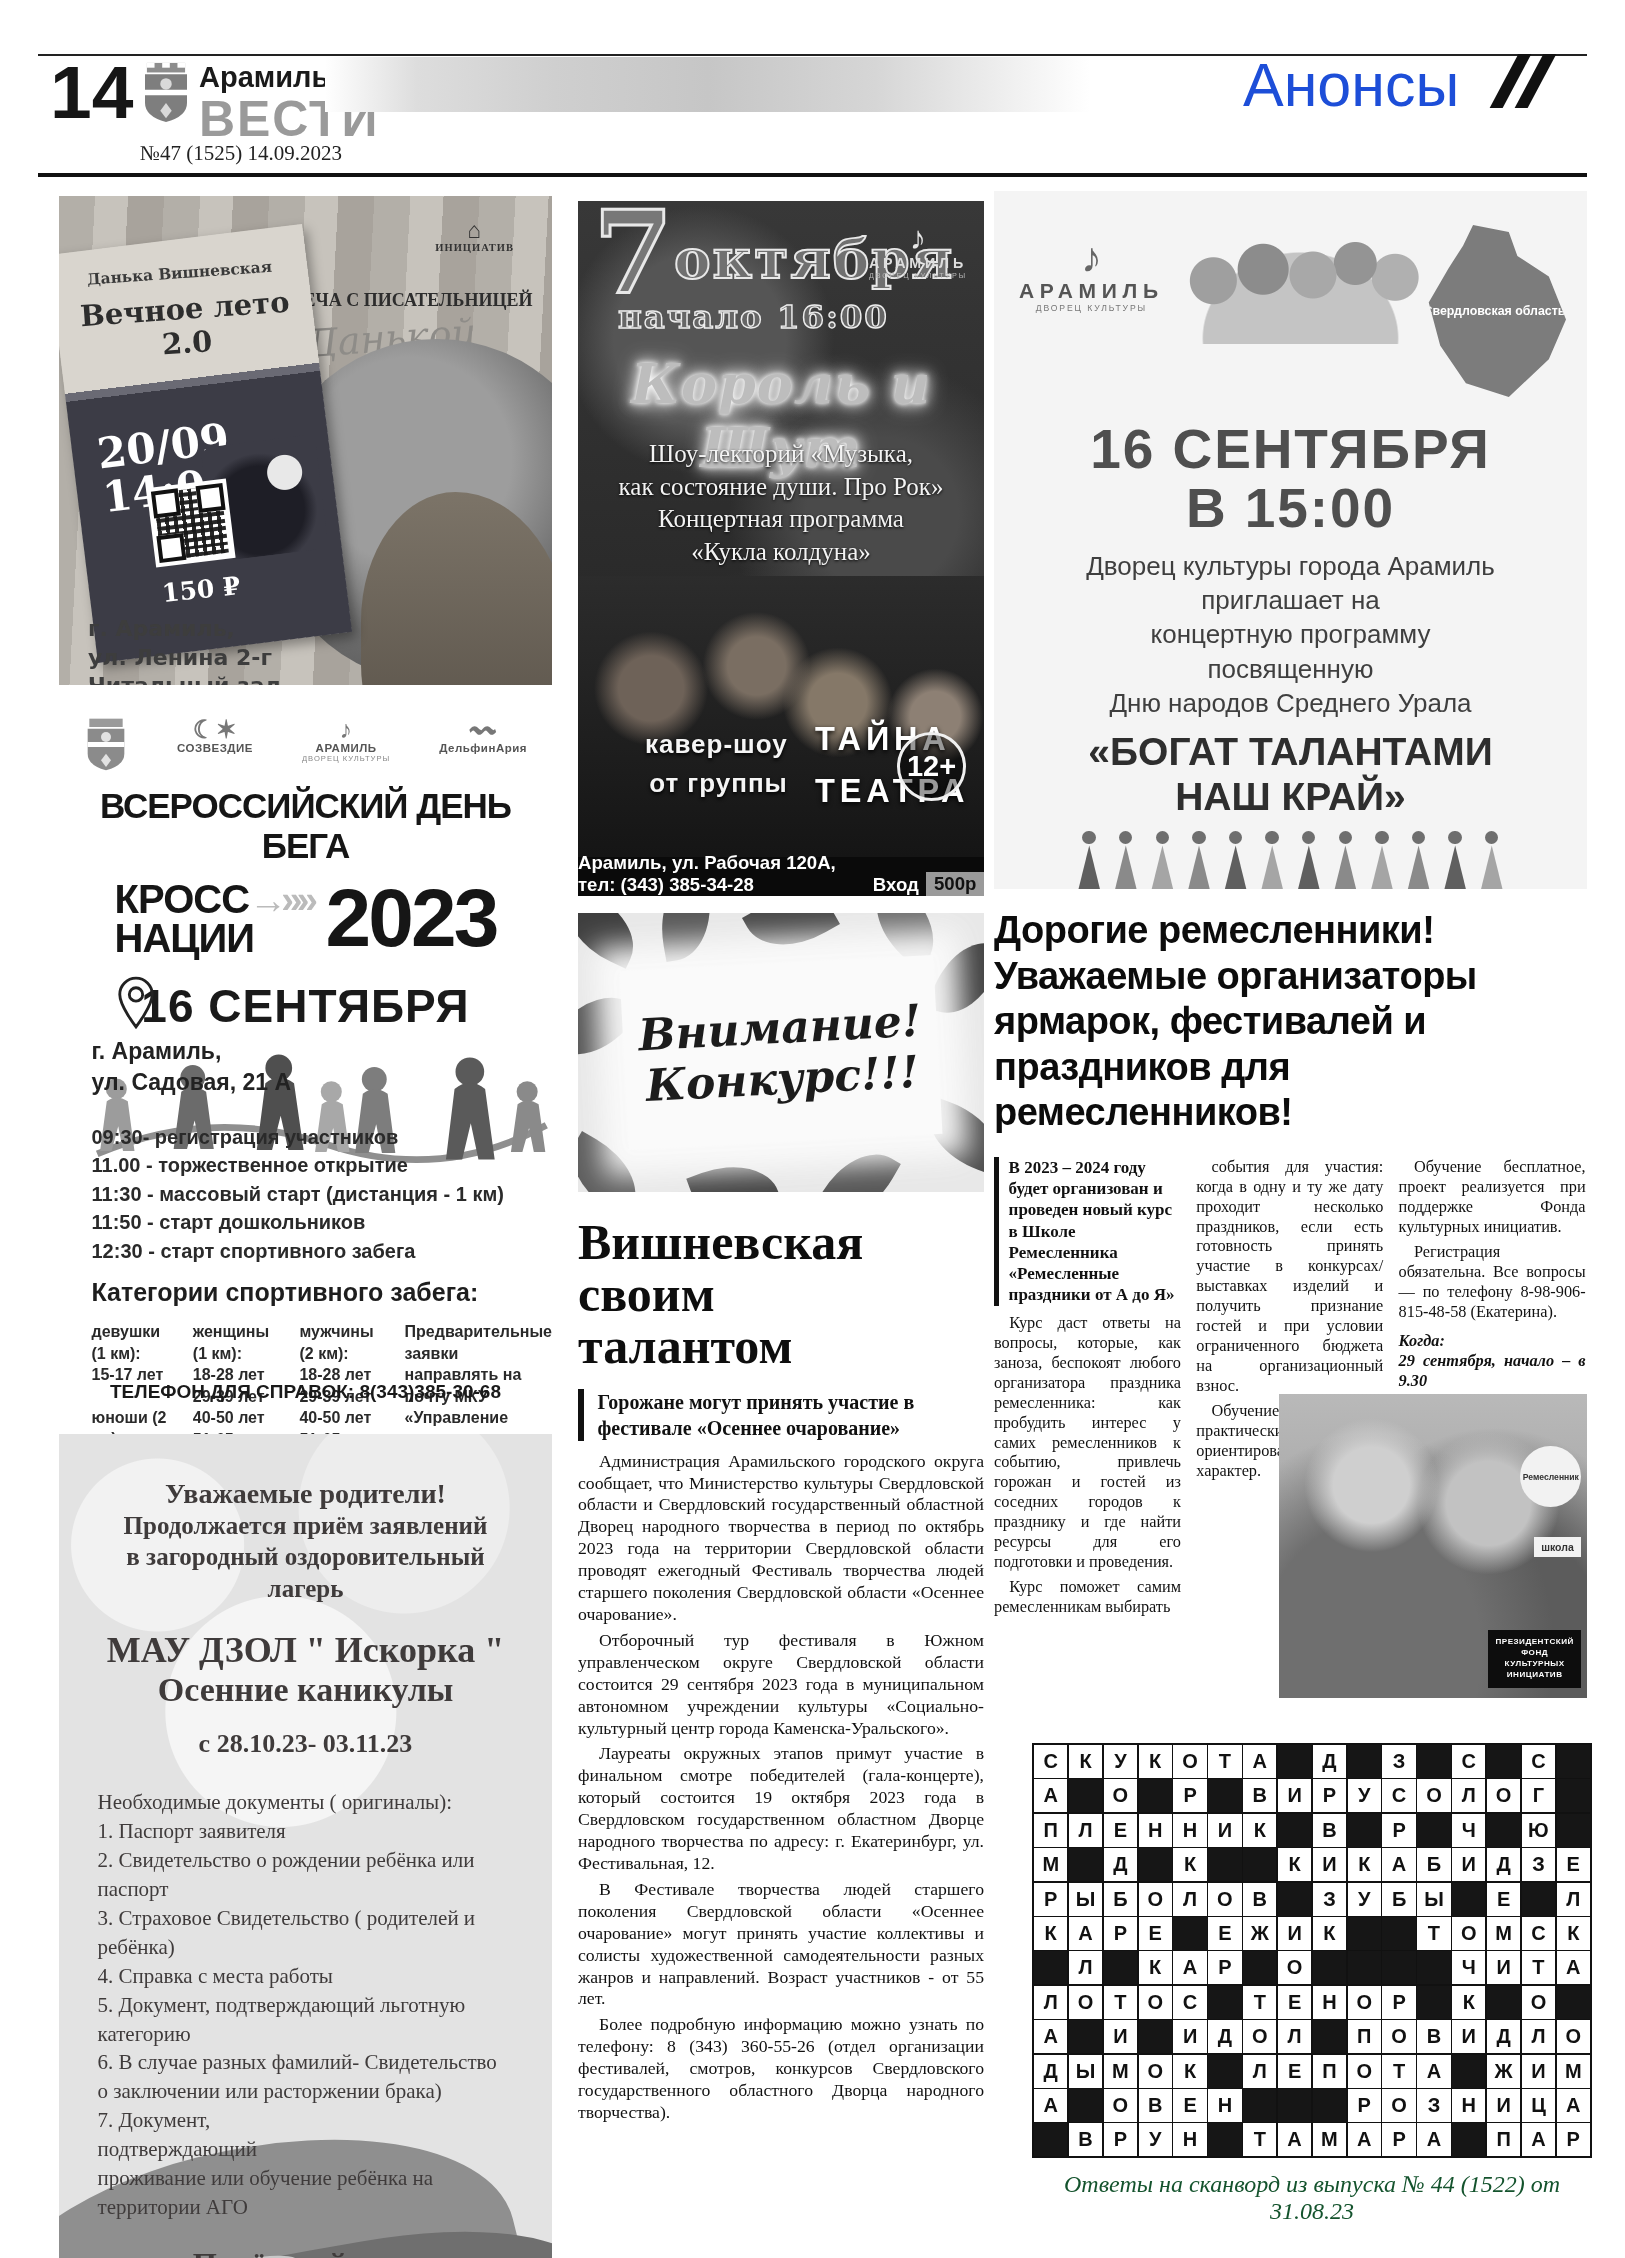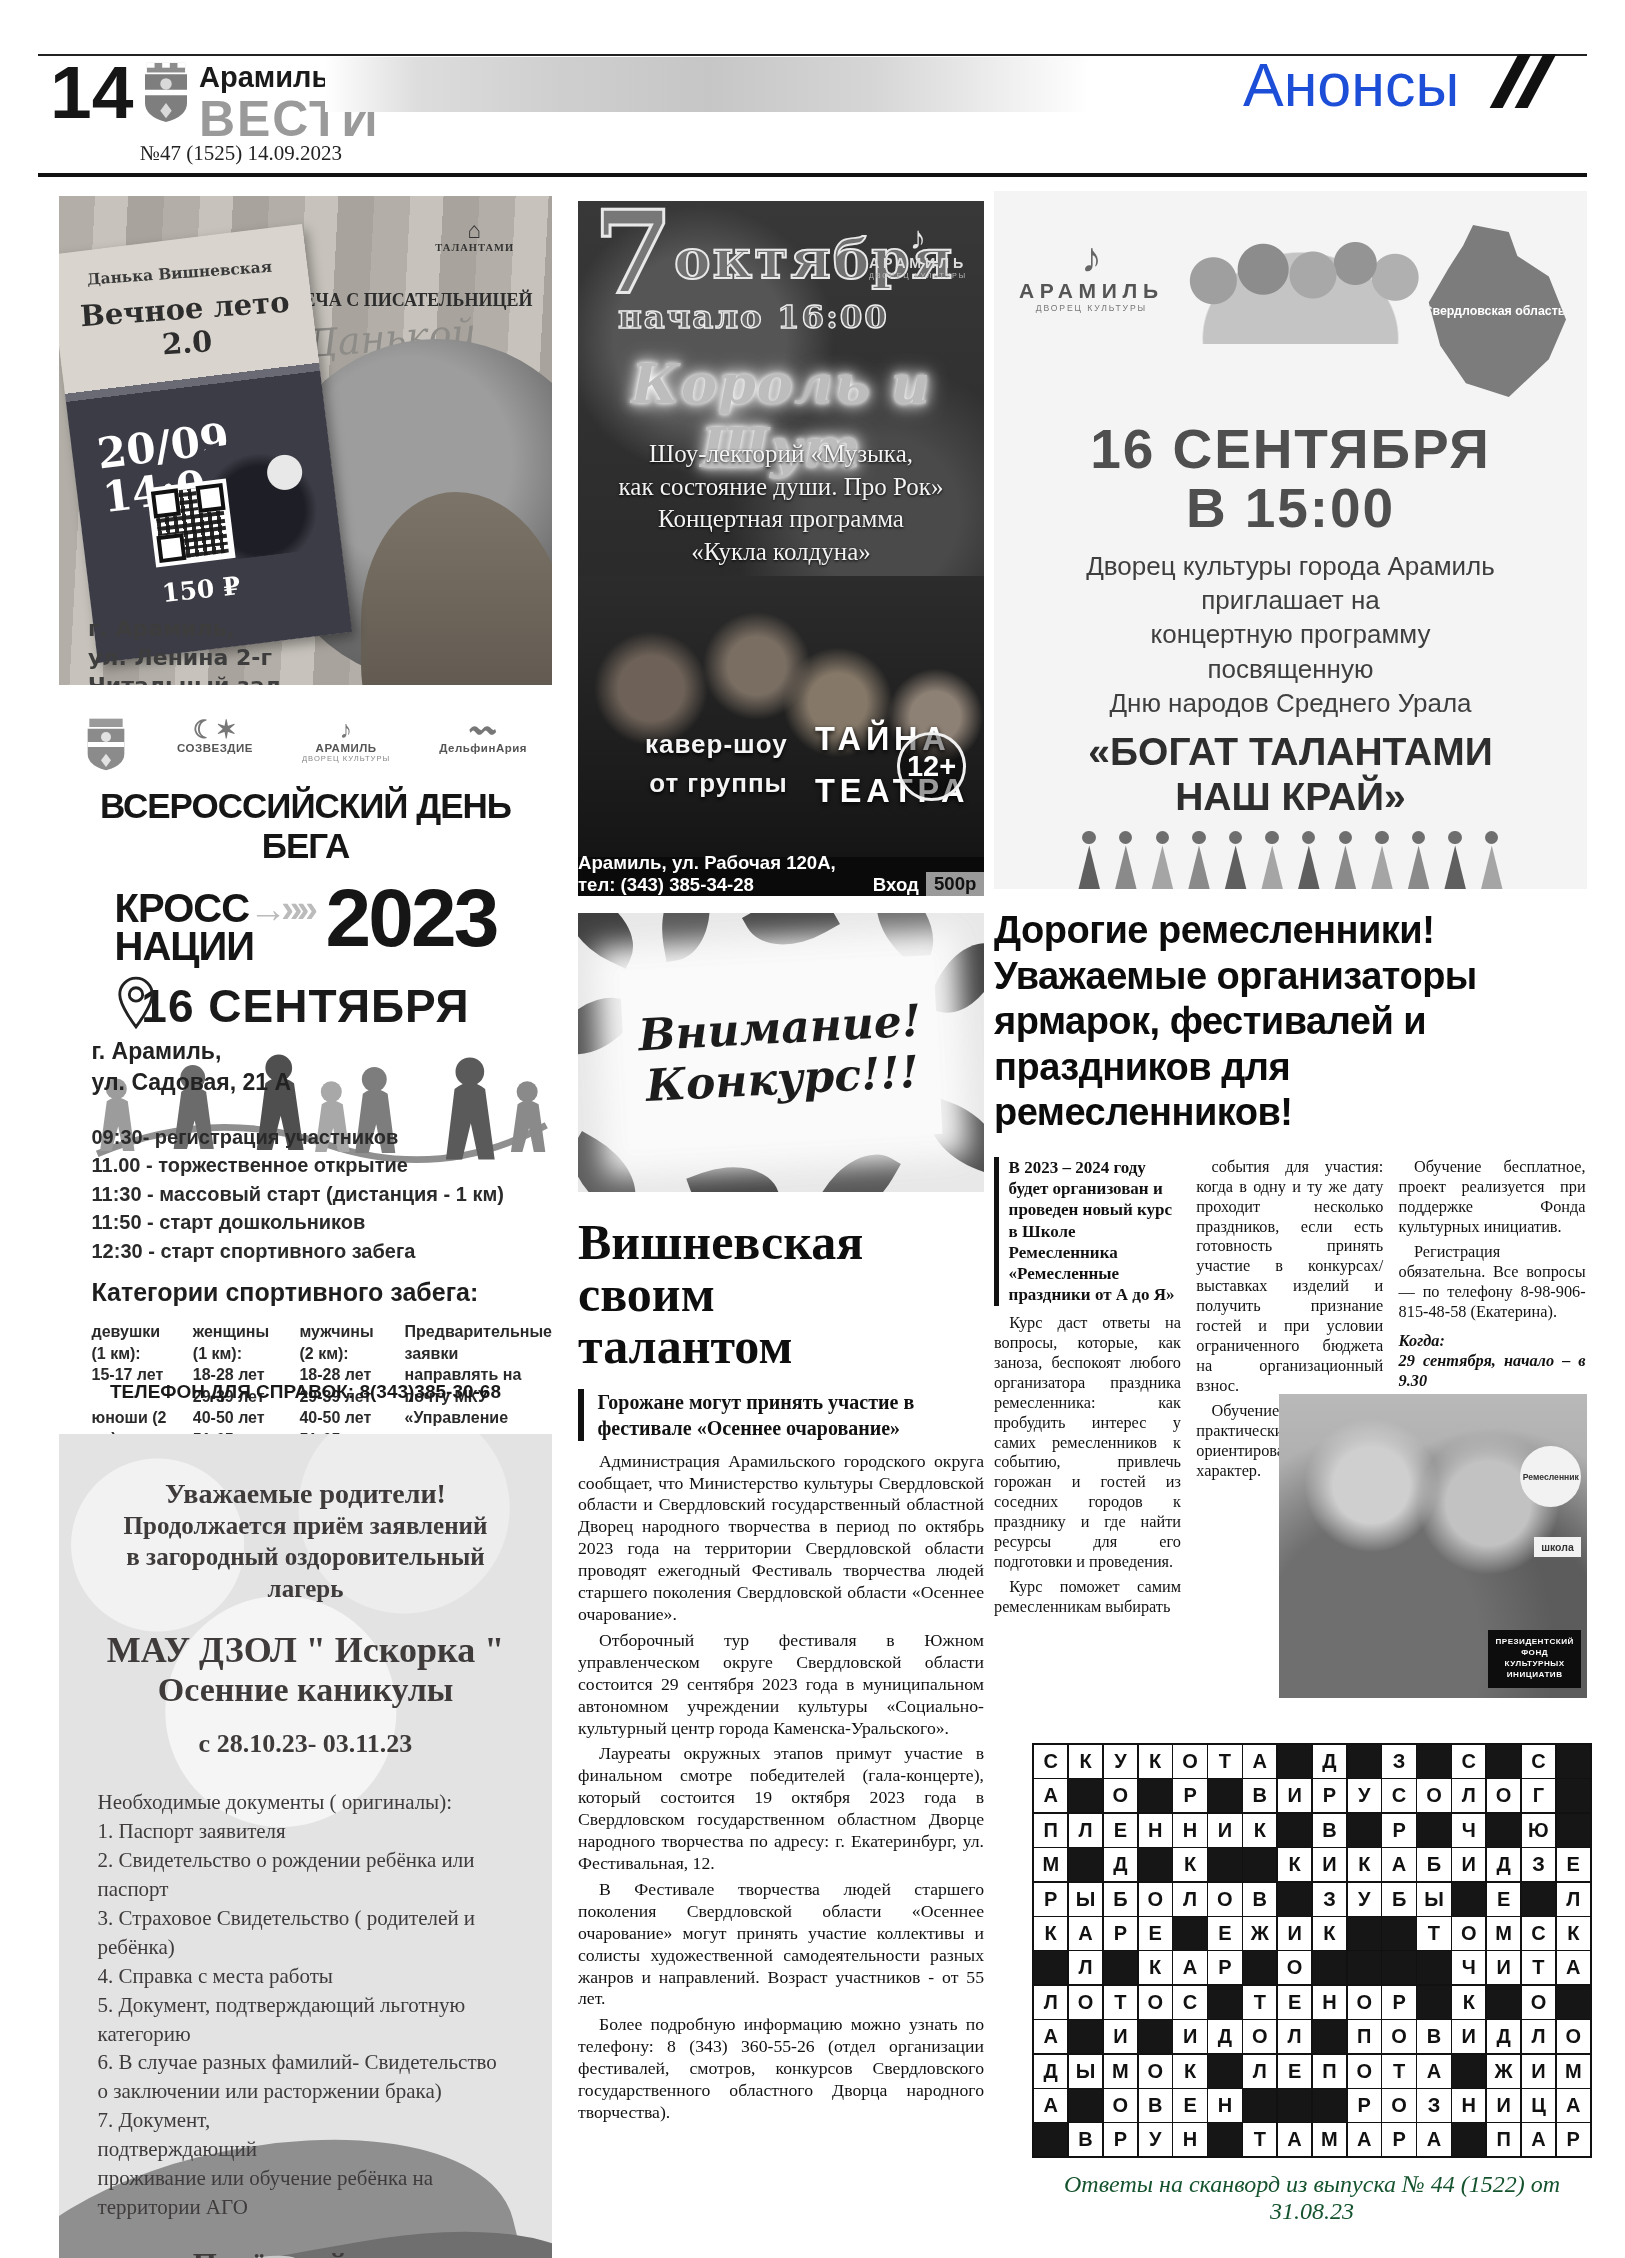--- a/index.html
+++ b/index.html
@@ -55,21 +55,21 @@
      background:linear-gradient(#7c7468,#564f46);}
 
   
   .poster-cross{left:59px;top:704px;width:493px;height:722px;background:#fff;font-family:"Liberation Sans",sans-serif;}
   .pc-logos{display:flex;justify-content:space-between;align-items:flex-start;padding:13.4px 25px 0;}
   .pc-logo{text-align:center;color:#555;font:bold 11.5px "Liberation Sans",sans-serif;letter-spacing:0.5px;}
   .pc-logo .big{font-size:25px;line-height:1;color:#777;}
   .pc-crest{width:44px;height:55px;}
   .pc-logo-sub{font:7.6px "Liberation Sans",sans-serif;color:#888;letter-spacing:1px;}
   .pc-title{margin-top:13.4px;text-align:center;font-weight:bold;font-size:35px;color:#161616;letter-spacing:-1px;}
-  .pc-brand{display:flex;justify-content:center;align-items:flex-end;gap:13.4px;margin-top:5.7px;}
+  .pc-brand{display:flex;justify-content:center;align-items:center;gap:13.4px;margin-top:5.7px;}
   .pc-brand-left{text-align:left;font-weight:bold;font-size:40px;line-height:.95;color:#161616;letter-spacing:-1px;}
   .pc-arrows{color:#bbb;font-size:38px;letter-spacing:-5.7px;}
   .pc-year{font-weight:bold;font-size:82px;color:#161616;letter-spacing:-2.9px;}
   .pc-date{text-align:center;font-weight:bold;font-size:46px;color:#1a1a1a;margin-top:13.4px;letter-spacing:1px;}
   .pc-runners{position:relative;margin-top:5.7px;height:182px;overflow:hidden;}
   .pc-pin-block{position:absolute;left:32.5px;top:272px;color:#222;}
   .pin-svg{display:block;margin-left:23px;}
   .pc-loc{font:bold 23px "Liberation Sans",sans-serif;line-height:1.35;margin-top:5.7px;}
   .pc-schedule{position:absolute;left:32.5px;top:419px;font:bold 20px "Liberation Sans",sans-serif;color:#2a2a2a;line-height:1.42;}
   .pc-cat-title{position:absolute;left:32.5px;top:574px;font:bold 25px "Liberation Sans",sans-serif;color:#1e1e1e;}
@@ -239,21 +239,21 @@
   <div class="abs section-title">Анонсы</div>
   <div class="abs slashes">
     <span class="slash s1"></span>
       <span class="slash s2"></span>
   </div>
   <div class="abs hdr-rule"></div>
 
   <div class="abs poster-writer">
     <div class="abs pw-lib">
       <div class="glyph">⌂</div>
-      <div>ТАЛАНТАМИ</div>
+      <div>ИНИЦИАТИВ</div>
     </div>
     <div class="abs pw-caps">ВСТРЕЧА С ПИСАТЕЛЬНИЦЕЙ</div>
     <div class="abs pw-script">Данькой Вишневской</div>
     <div class="abs pw-portrait">
         <div class="pw-hair"></div>
       </div>
     <div class="abs pw-book">
       <div class="pw-author">Данька Вишневская</div>
       <div class="pw-title">Вечное лето 2.0</div>
       <div class="pw-datetime">

